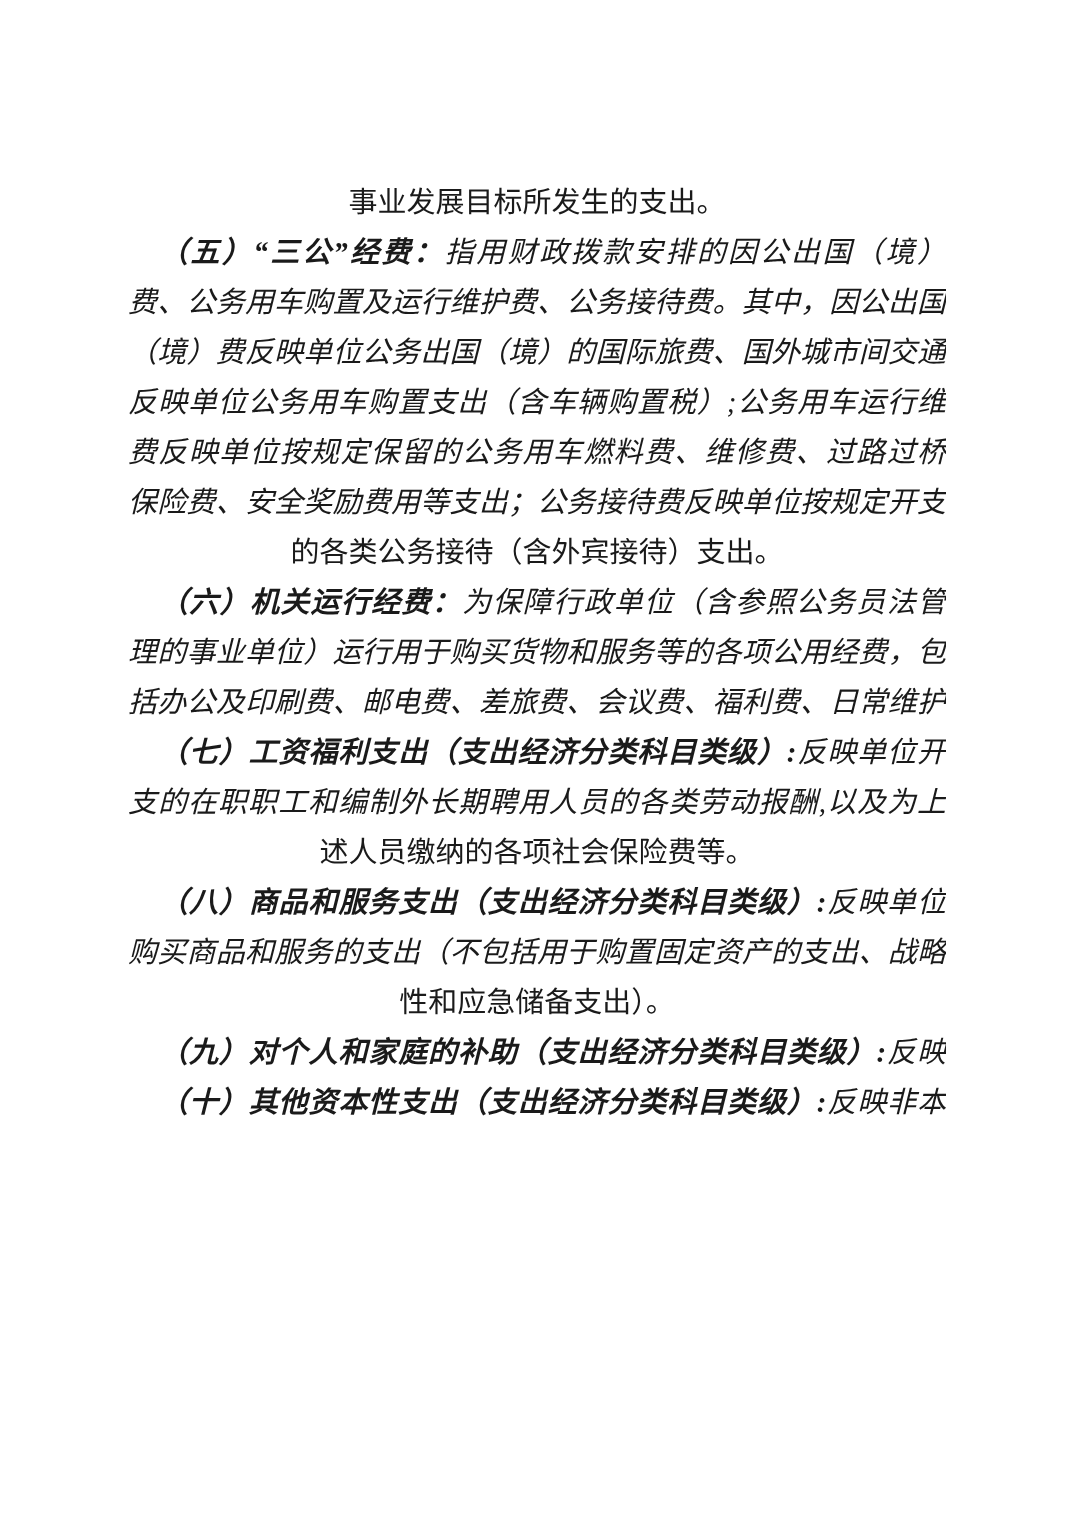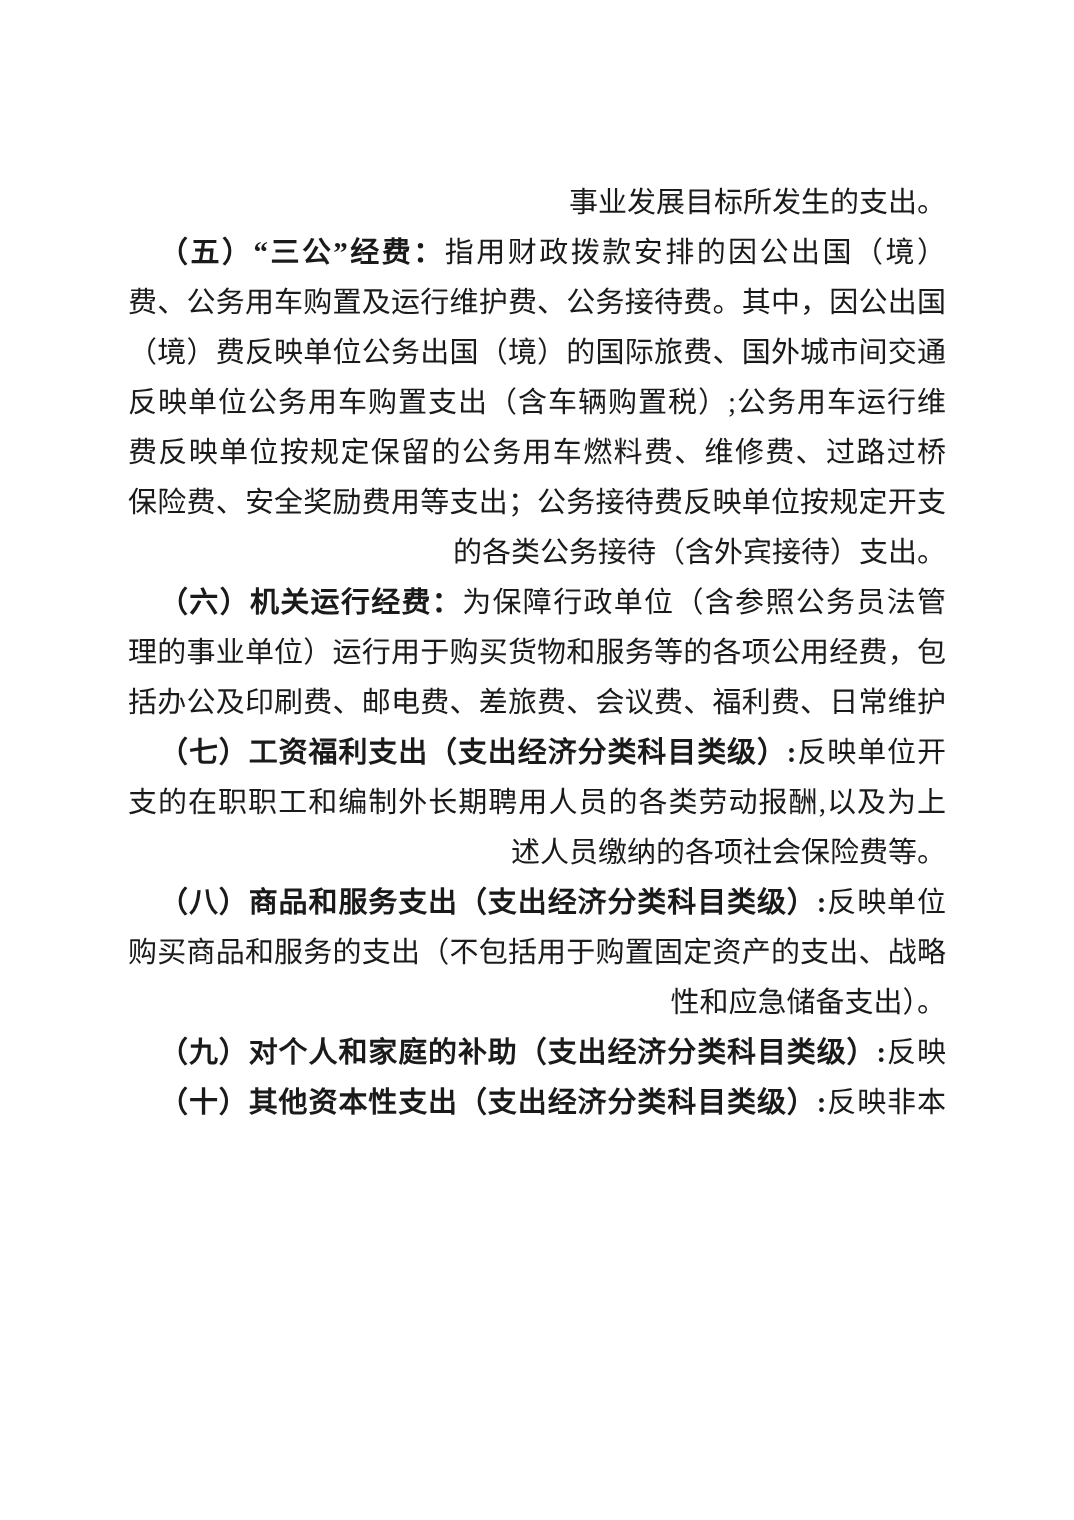--- a/index.html
+++ b/index.html
@@ -20,25 +20,26 @@
     top: 177px;
     width: 818px;
     font-family: "Liberation Serif", "DejaVu Serif", serif;
     font-size: 29px;
     line-height: 50px;
     color: #1a1a1a;
   }
   .line {
     height: 50px;
     overflow: hidden;
-    text-align: right;
+    text-align: center;
   }
   .line.fill {
     text-align: justify;
     text-align-last: justify;
+    font-style: italic;
   }
   .line.indent {
     text-indent: 31px;
   }
   .seg.bold {
     font-weight: bold;
   }
 </style>
 </head>
 <body>

